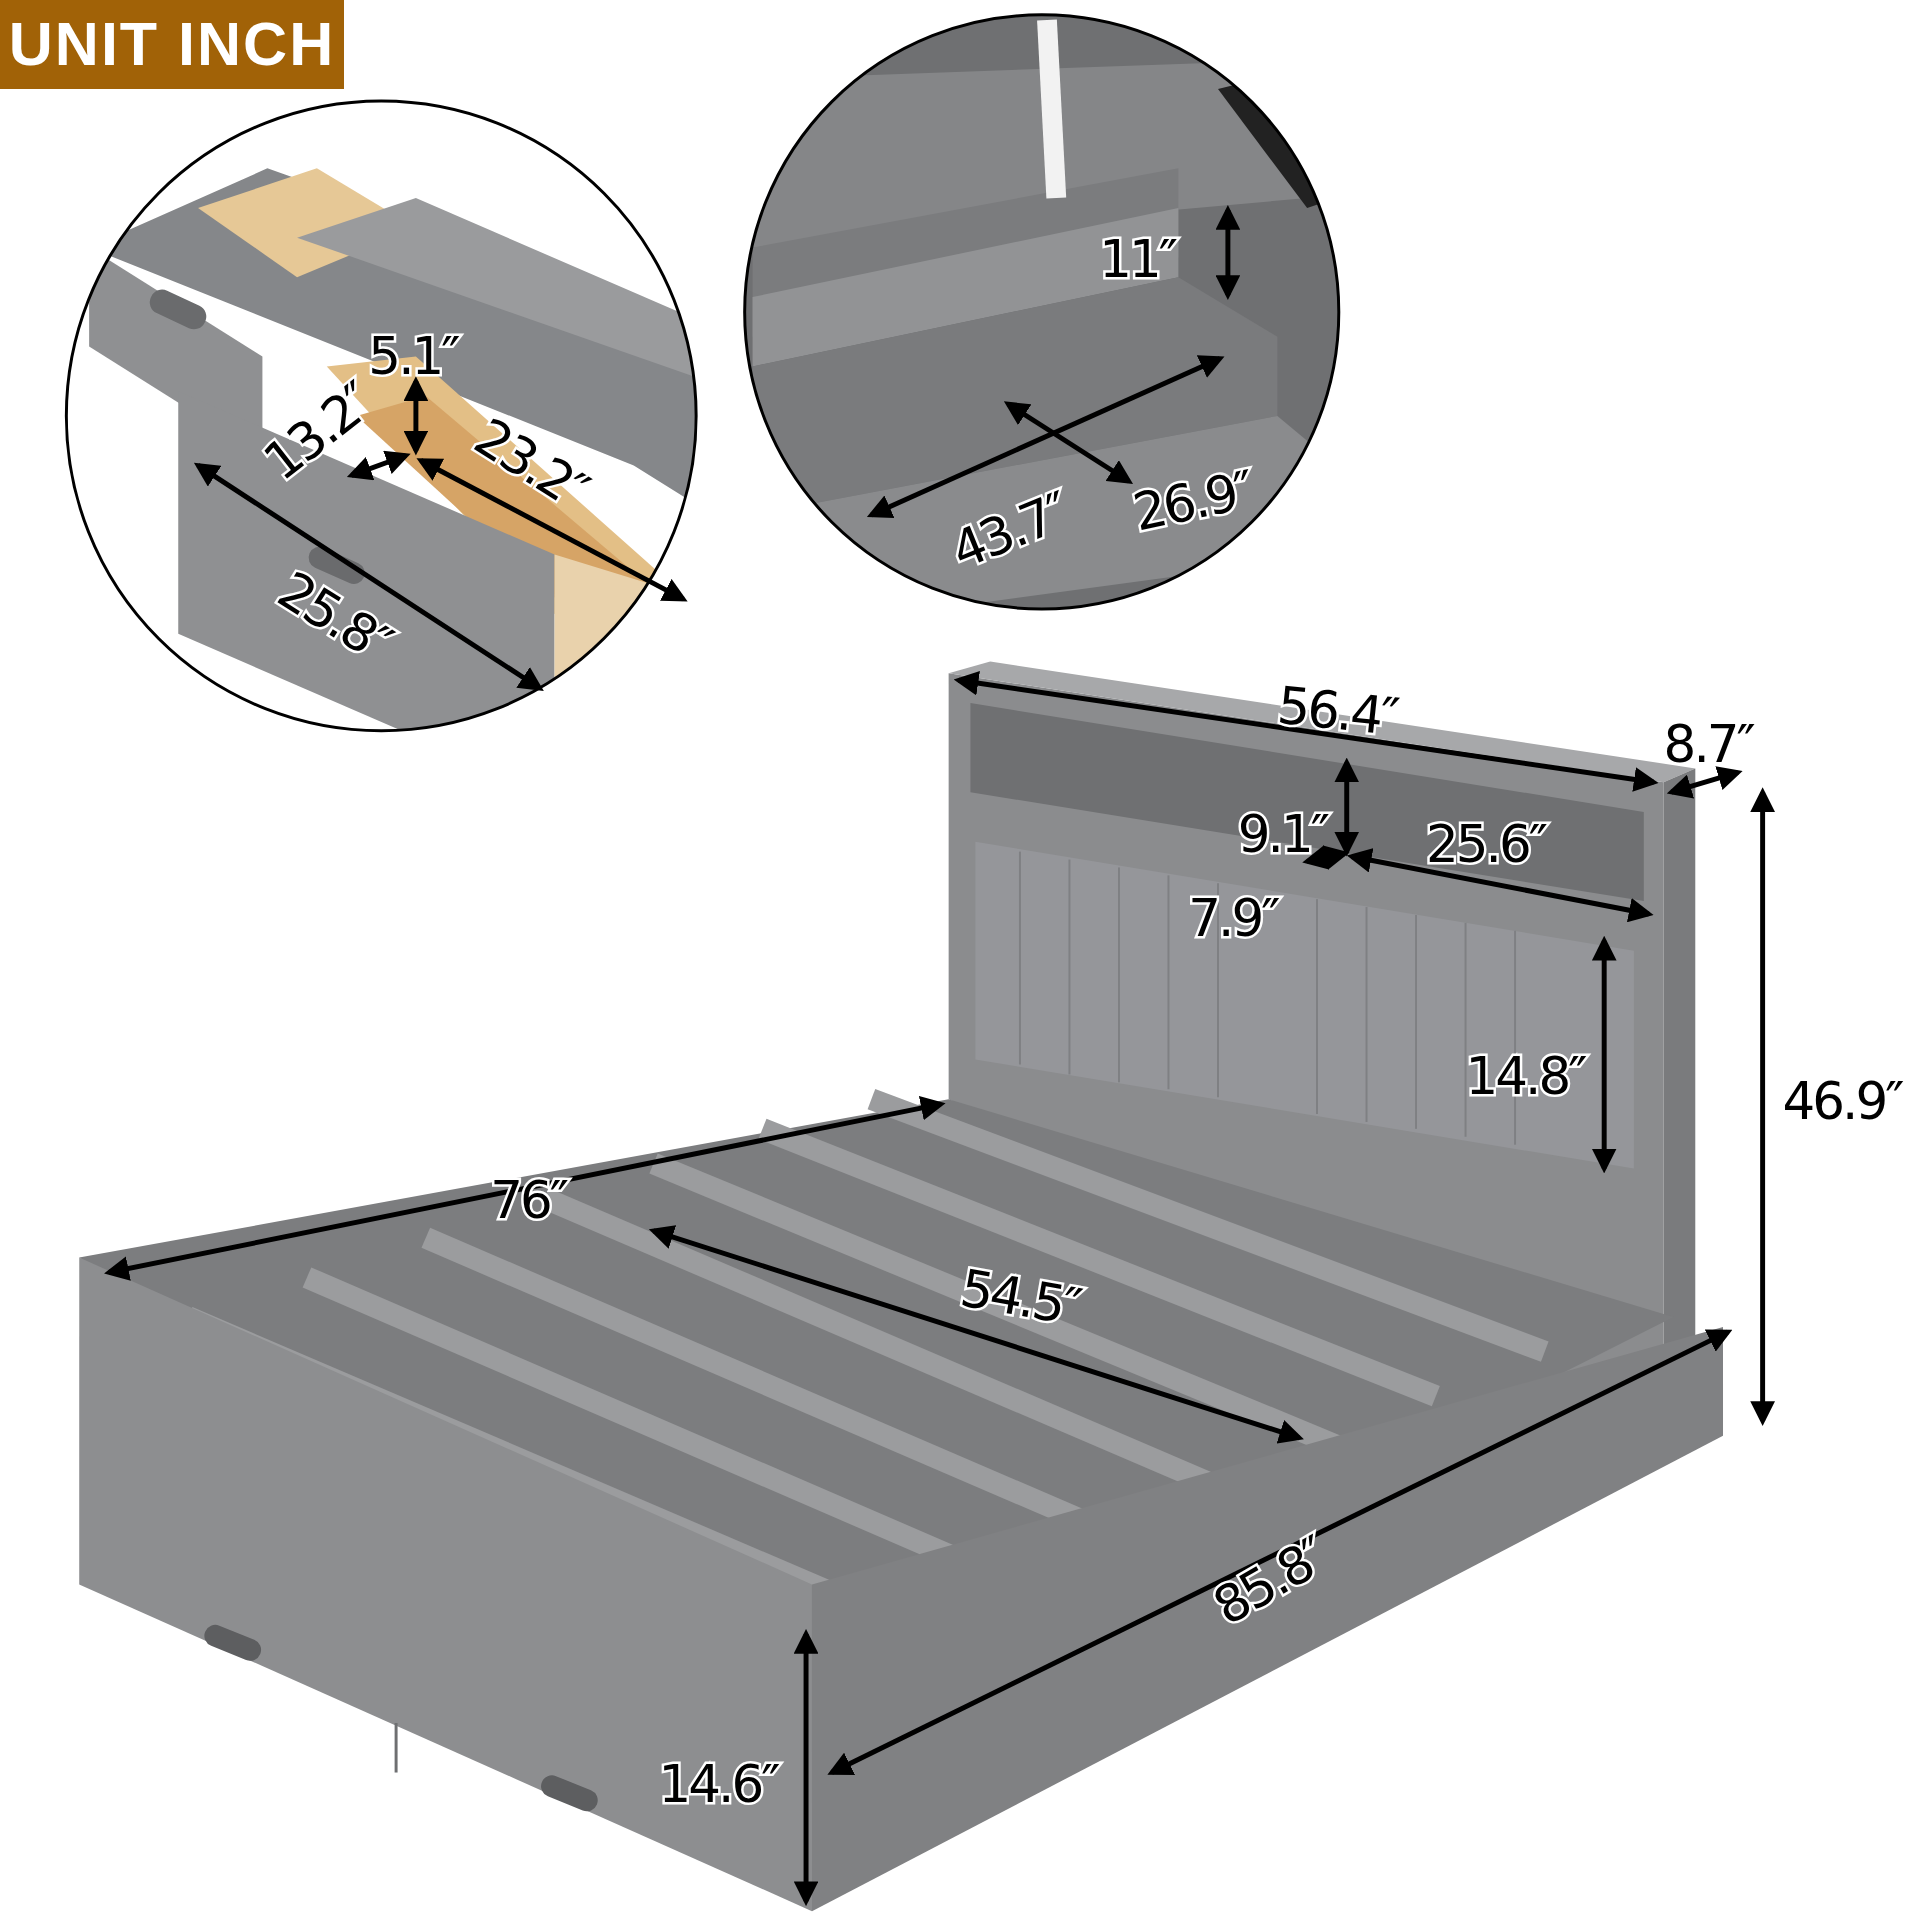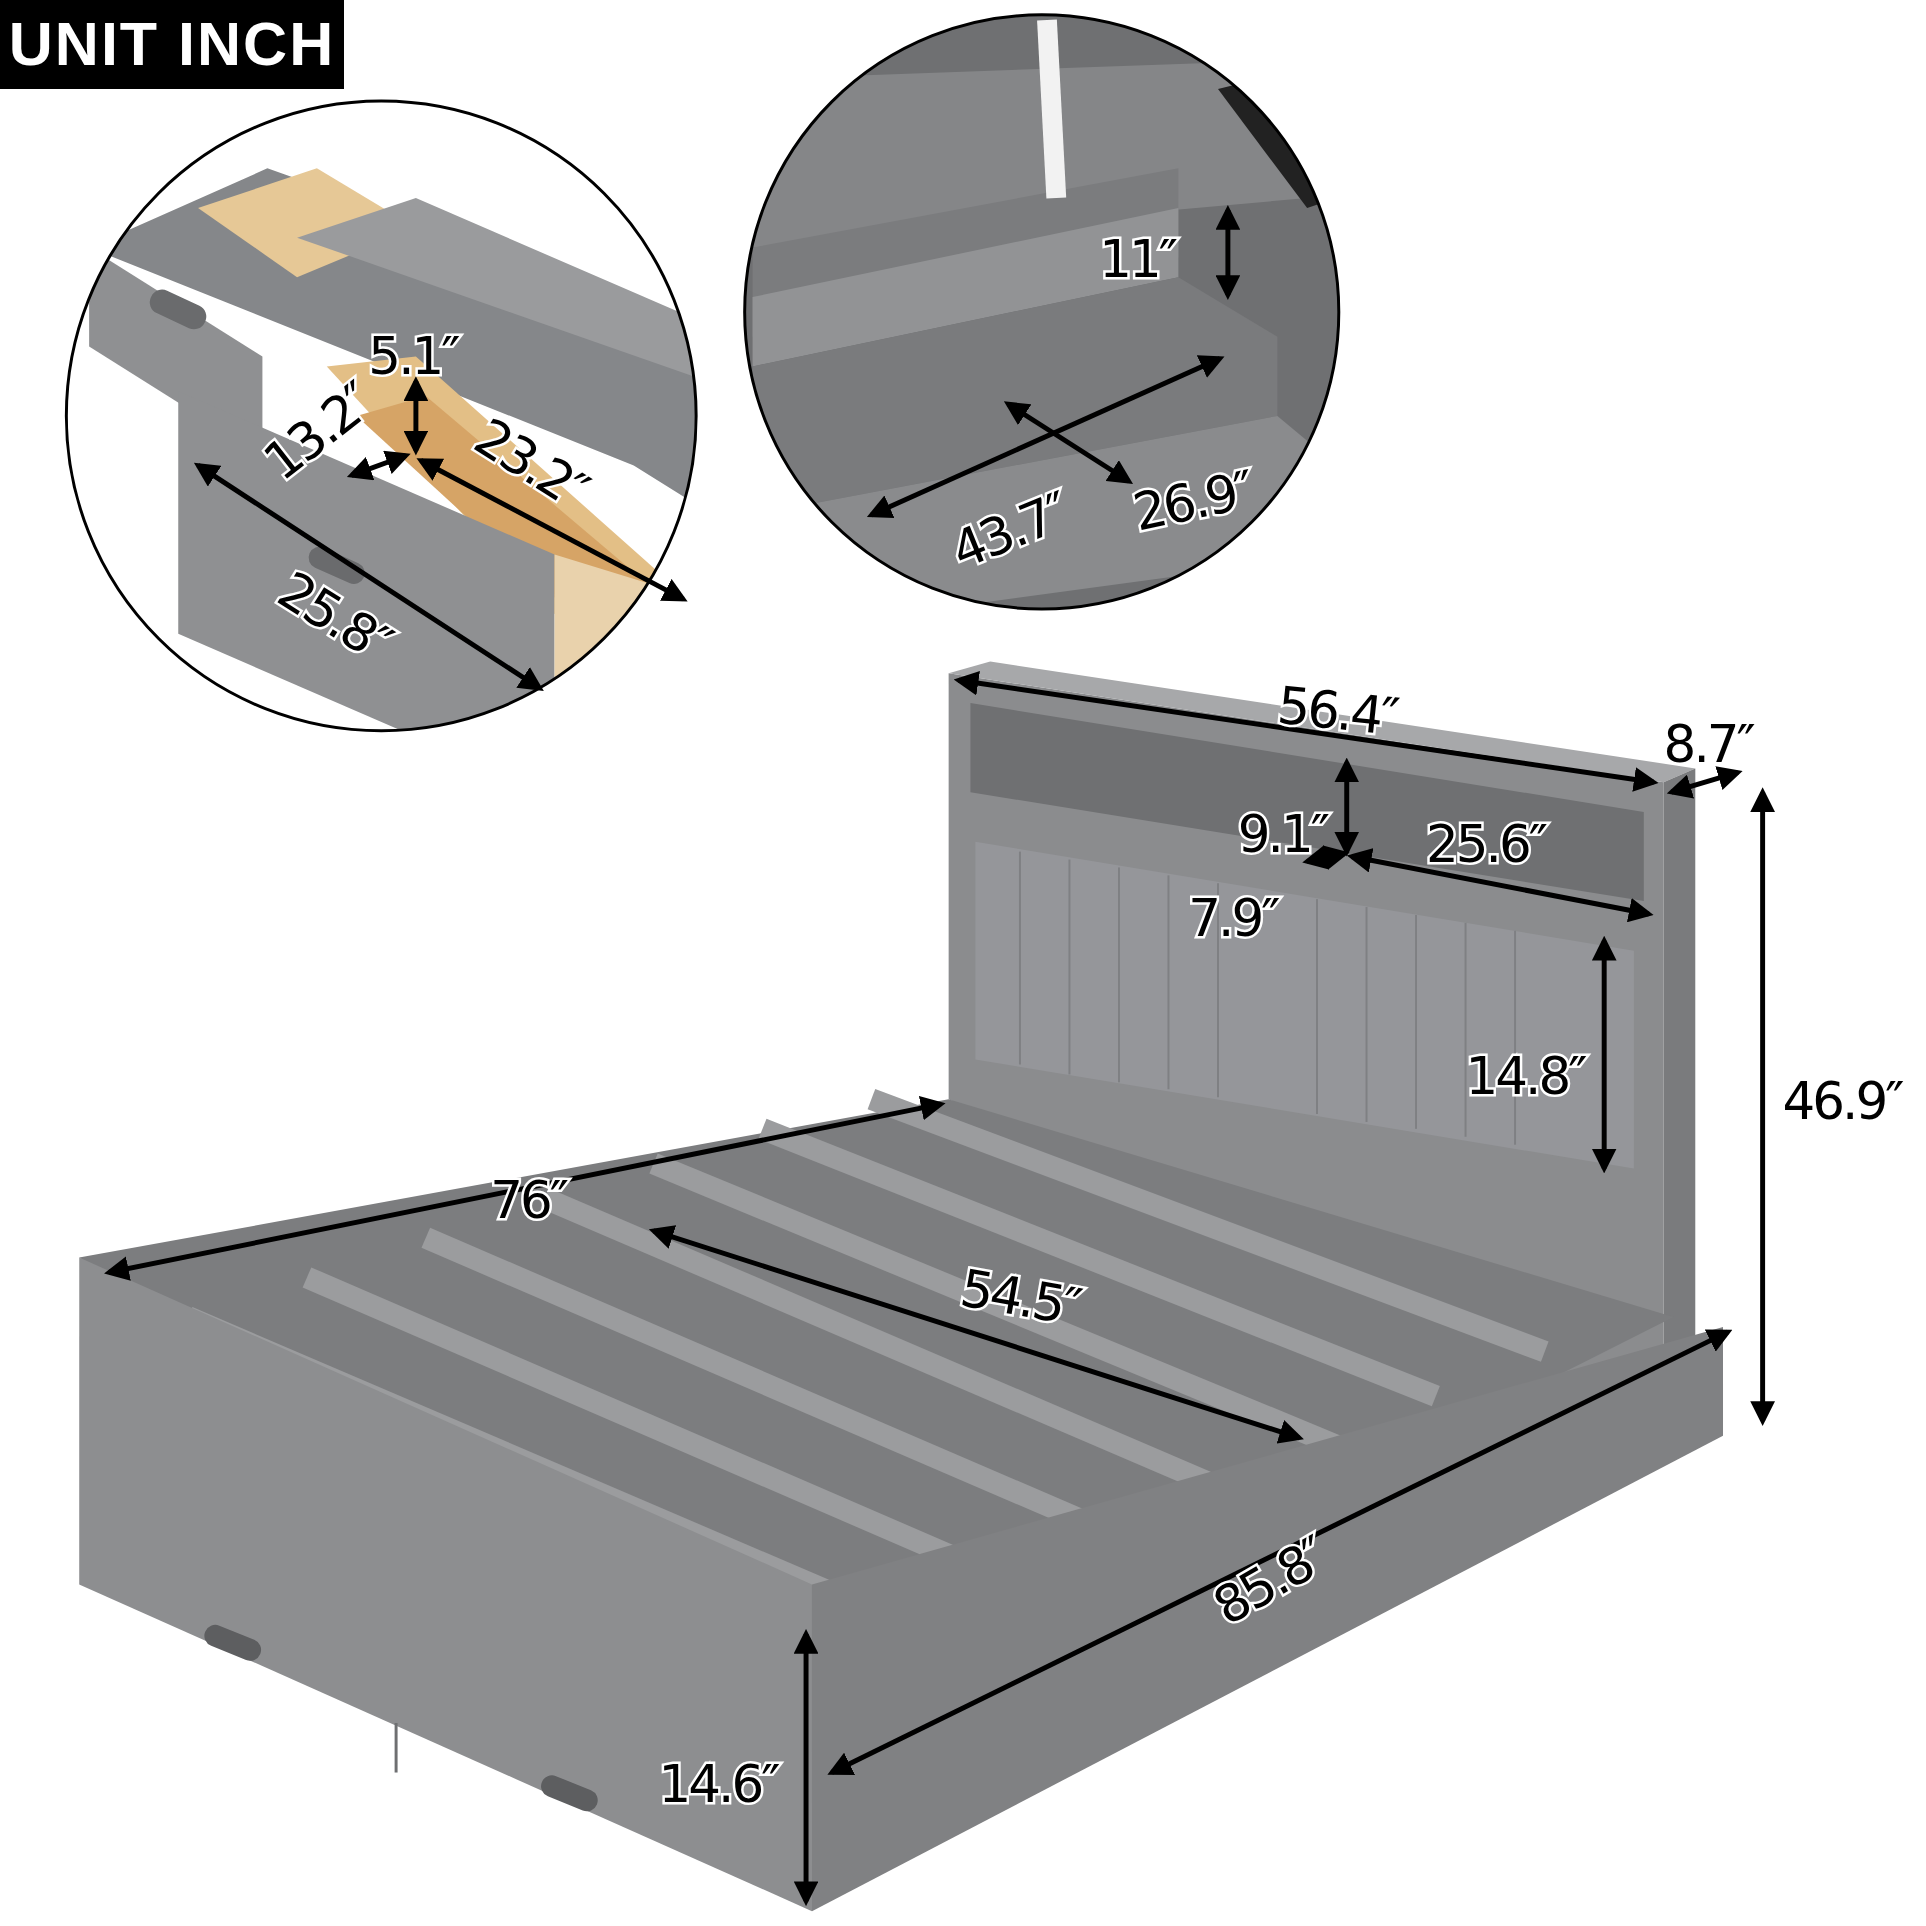--- a/index.html
+++ b/index.html
@@ -1,17 +1,17 @@
 <!DOCTYPE html>
 <html><head>
 <meta charset="utf-8">
 <style>
   html,body{margin:0;padding:0;background:#ffffff;}
   body{width:1927px;height:1927px;position:relative;overflow:hidden;font-family:"DejaVu Sans",sans-serif;}
-  .unit-badge{position:absolute;left:0;top:0;width:344px;height:89px;background:#000000;color:#fff;
+  .unit-badge{position:absolute;left:0;top:0;width:344px;height:89px;background:#a16207;color:#fff;
     font-family:"Liberation Sans",sans-serif;font-weight:bold;font-size:61px;line-height:89px;
     letter-spacing:2px;text-align:center;}
   svg{position:absolute;left:0;top:0;}
   .dim{font-family:"DejaVu Sans",sans-serif;font-size:52px;fill:#000;stroke:#fff;stroke-width:5px;paint-order:stroke;letter-spacing:-3px;}
   .arrow{stroke:#000;stroke-width:5;fill:none;}
 </style>
 </head>
 <body>
 
 <div class="unit-badge">UNIT INCH</div>

